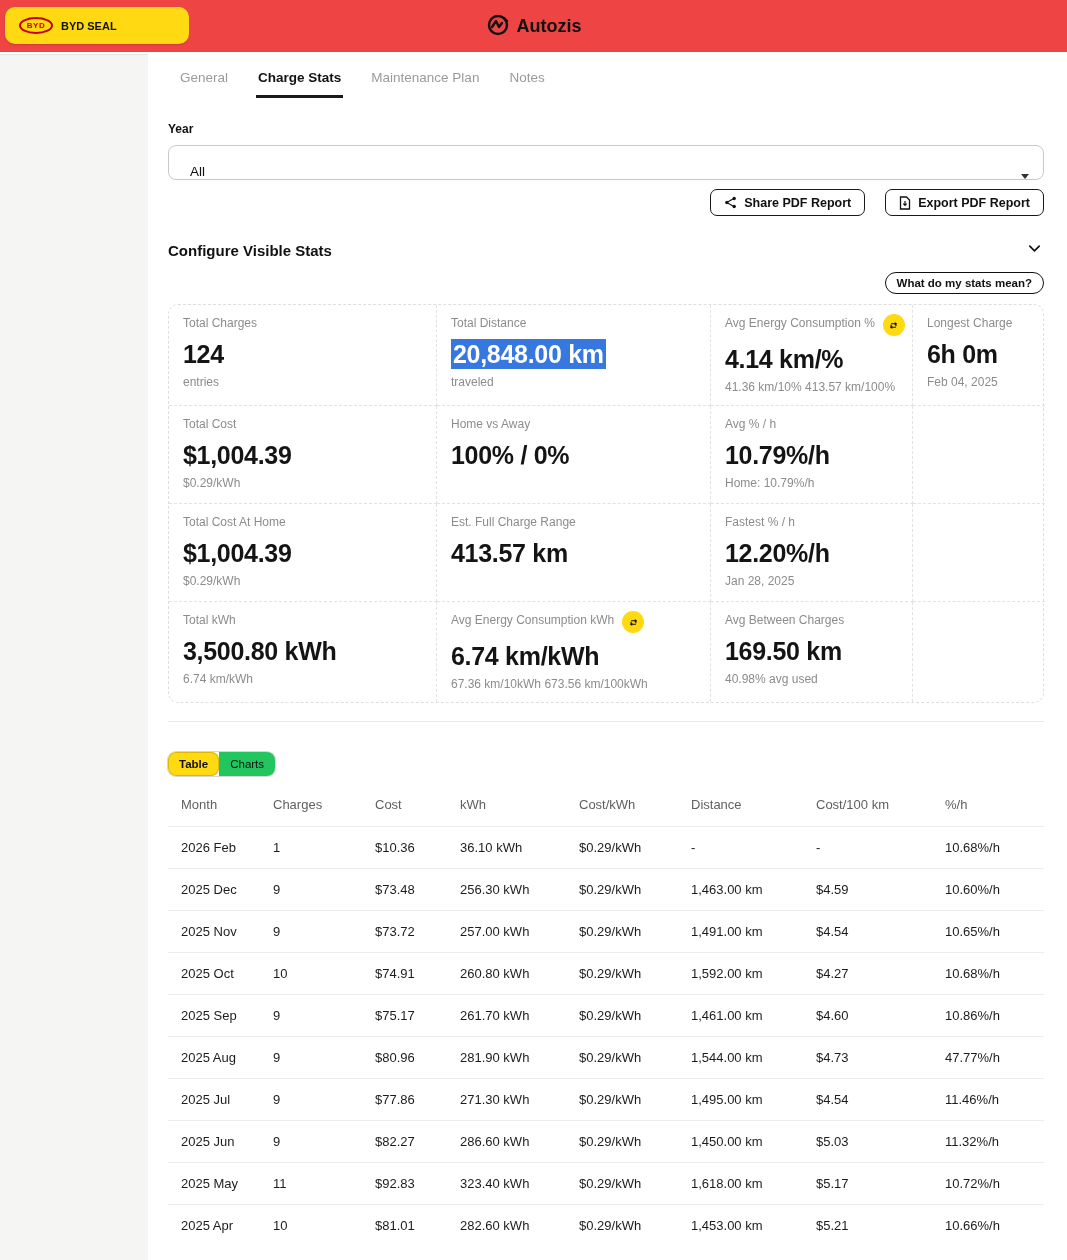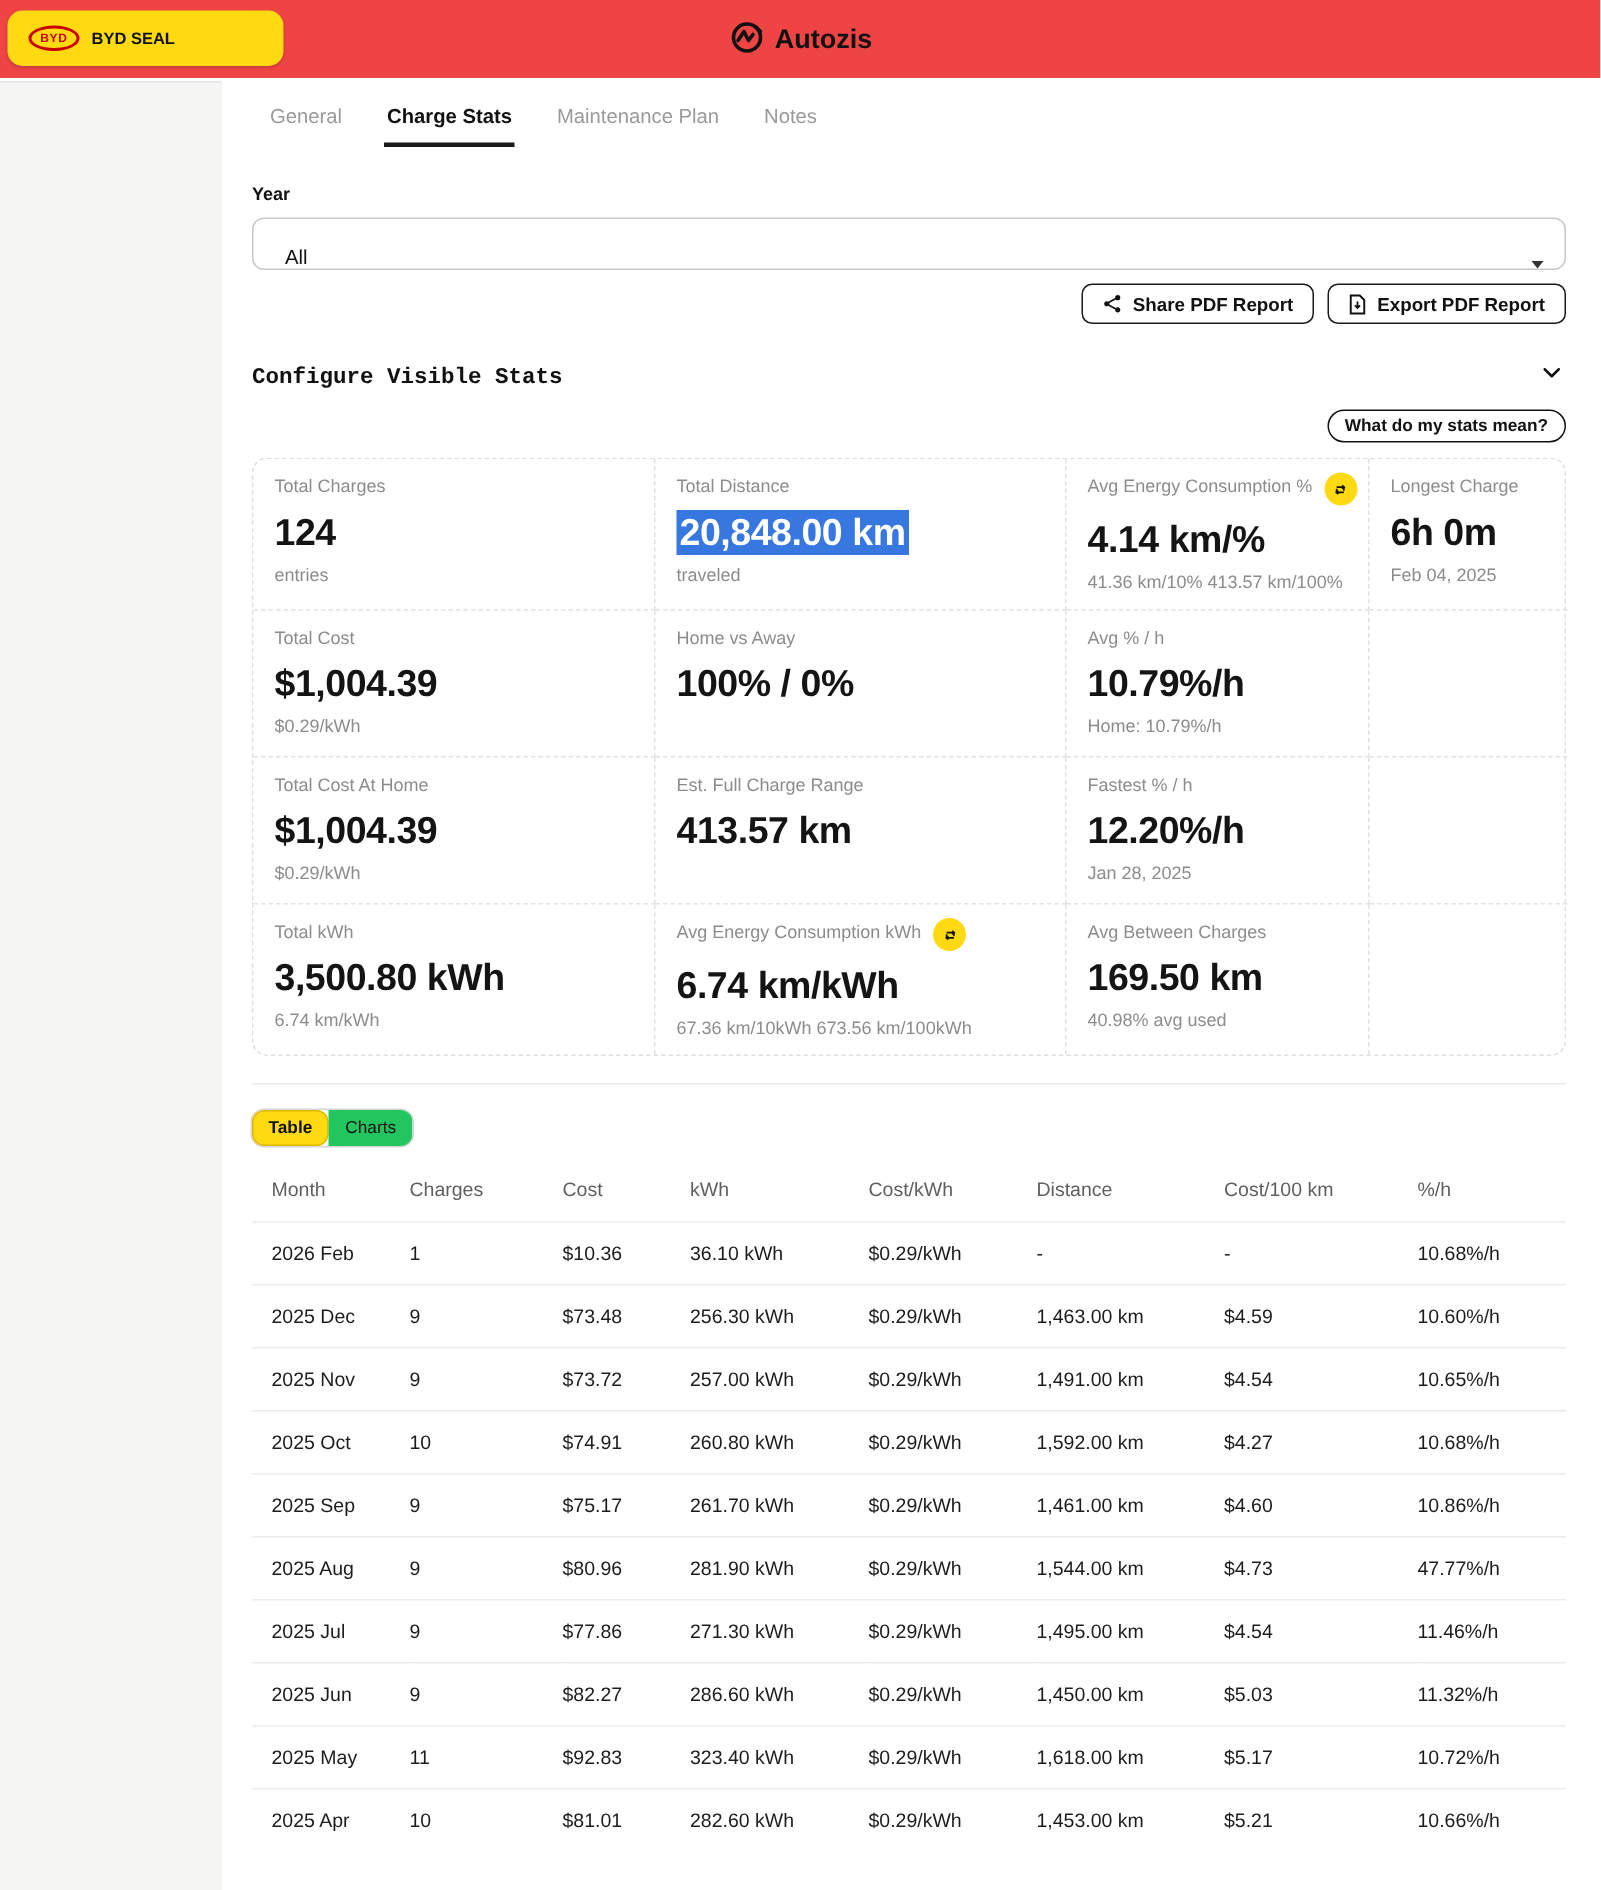--- a/index.html
+++ b/index.html
@@ -32,27 +32,27 @@
     border-bottom:3px solid transparent; }
   .tab.active { color:#111; font-weight:bold; border-bottom:3px solid #1a1a1a; }
 
   .filter-label { margin-top:24px; font-size:12px; font-weight:bold; color:#111; }
   .select { margin-top:9px; height:35px; border:1px solid #c9c9c9; border-radius:8px;
     display:flex; align-items:flex-end; padding:0 14px 0 21px; font-size:13.5px;
     color:#111; cursor:pointer; background:#fff; }
   .select .caret { margin-left:auto; width:0; height:0; border-left:4.5px solid transparent;
     border-right:4.5px solid transparent; border-top:5.5px solid #333; }
 
-  .pdf-actions { margin-top:9px; display:flex; justify-content:flex-end; gap:9px; }
+  .pdf-actions { margin-top:9px; display:flex; justify-content:flex-end; gap:20px; }
   .btn { display:inline-flex; align-items:center; gap:7px; height:27px; padding:0 13px;
     border:1px solid #1a1a1a; border-radius:7px; background:#fff; font-size:12.5px;
     font-weight:600; color:#111; cursor:pointer; }
   .btn svg { display:block; }
 
-  .section-head { margin-top:25px; display:flex; align-items:center;font-family:Liberation Mono, monospace; }
+  .section-head { margin-top:25px; display:flex; align-items:center; }
   .section-title { font-size:15px; font-weight:bold; color:#111; }
   .section-head .chev { margin-left:auto; cursor:pointer; padding-right:2px; }
 
   .help-row { margin-top:12px; display:flex; justify-content:flex-end; }
   .help-pill { border:1.5px solid #111; border-radius:13px; padding:4px 11px;
     font-size:11.5px; font-weight:bold; color:#111; background:#fff; cursor:pointer; }
 
   
   .stats-grid { margin-top:10px; display:grid; grid-template-columns:268px 274px 202px 132px;
     border:1px dashed #dedede; border-radius:10px; }
@@ -65,21 +65,21 @@
     background:var(--accent); display:flex; align-items:center; justify-content:center;
     cursor:pointer; margin-top:-2px; }
   .stat-value { margin-top:9px; font-size:25px; font-weight:bold; color:#141414;
     letter-spacing:-.3px; white-space:nowrap; }
   .stat-value .sel { background:#3777e0; color:#fff; padding:1px 2px; }
   .stat-sub { margin-top:6px; font-size:12px; color:#8c8c8c; white-space:nowrap; }
 
   .hr { margin-top:18px; border-top:1px solid #e9e9e9; }
 
   
-  .view-toggle { margin-top:17px; display:inline-flex; border-radius:8px;
+  .view-toggle { margin-top:30px; display:inline-flex; border-radius:8px;
     box-shadow:0 0 0 1px #d6d6d6; overflow:hidden; background:#fff; }
   .seg { padding:6px 11px; font-size:11.5px; color:#111; cursor:pointer; background:#22c55e; }
   .seg.active { background:var(--accent); font-weight:600; border-radius:8px;
     box-shadow:0 0 0 1px #e0b800 inset; }
 
   
   table.data { margin-top:13px; width:876px; border-collapse:collapse; table-layout:fixed; }
   table.data th { text-align:left; font-size:13px; font-weight:normal; color:#5f5f5f;
     padding:8px 4px 14px 0; }
   table.data td { font-size:13px; color:#1c1c1c; padding:13px 4px 13px 0;

